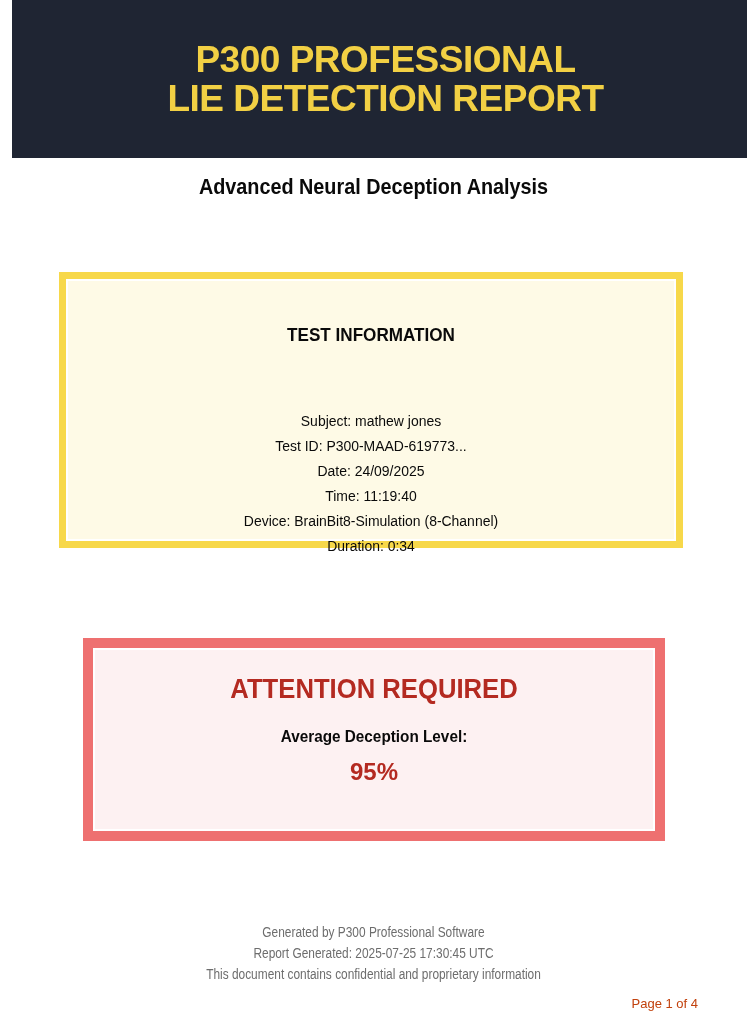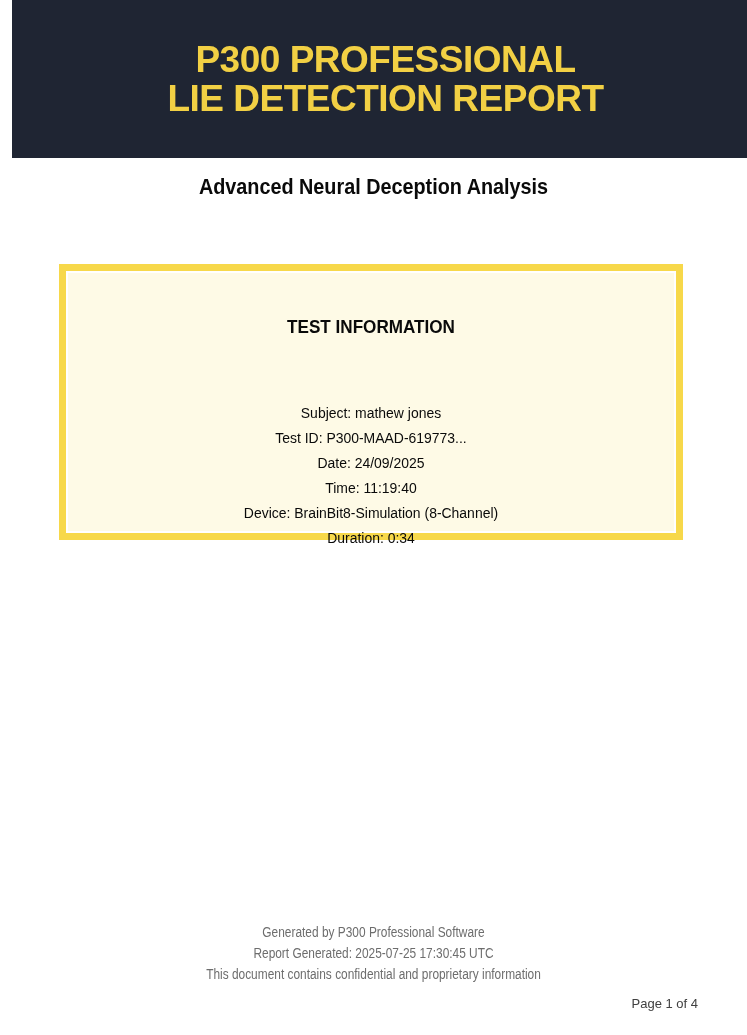--- a/index.html
+++ b/index.html
@@ -43,21 +43,21 @@
     font-size: 22px;
     color: #0a0a0a;
     transform: scaleX(0.9);
     transform-origin: 50% 50%;
     white-space: nowrap;
   }
 
   
   .info-box {
     position: absolute;
-    left: 59px; top: 264px;
+    left: 59px; top: 272px;
     width: 624px; height: 276px;
     box-sizing: border-box;
     border: 7px solid #F7D84A;
     background: #FEFAE6;
     box-shadow: inset 0 0 0 2px #ffffff;
     text-align: center;
   }
   .info-heading {
     margin-top: 46px;
     font-weight: bold;
@@ -129,21 +129,21 @@
     line-height: 21px;
     transform: scaleX(0.85);
     transform-origin: 50% 50%;
     white-space: nowrap;
   }
   .page-number {
     position: absolute;
     top: 996px;
     right: 49px;
     font-size: 13px;
-    color: #404040;
+    color: #c2410c;
     font-weight: normal;
   }
 </style>
 </head>
 <body>
 
 <div class="page">
 
   <div class="header">
     <div class="title-line">P300 PROFESSIONAL</div>
@@ -157,20 +157,25 @@
     <div class="info-lines">
       <div class="info-line">Subject: mathew jones</div>
       <div class="info-line">Test ID: P300-MAAD-619773...</div>
       <div class="info-line">Date: 24/09/2025</div>
       <div class="info-line">Time: 11:19:40</div>
       <div class="info-line">Device: BrainBit8-Simulation (8-Channel)</div>
       <div class="info-line">Duration: 0:34</div>
     </div>
   </div>
 
+  <div class="alert-box">
+    <div class="alert-heading">ATTENTION REQUIRED</div>
+    <div class="alert-label">Average Deception Level:</div>
+    <div class="alert-value">95%</div>
+  </div>
 
   <div class="footer">
     <div class="footer-line">Generated by P300 Professional Software</div>
     <div class="footer-line">Report Generated: 2025-07-25 17:30:45 UTC</div>
     <div class="footer-line">This document contains confidential and proprietary information</div>
   </div>
 
   <div class="page-number">Page 1 of 4</div>
 
 </div>

